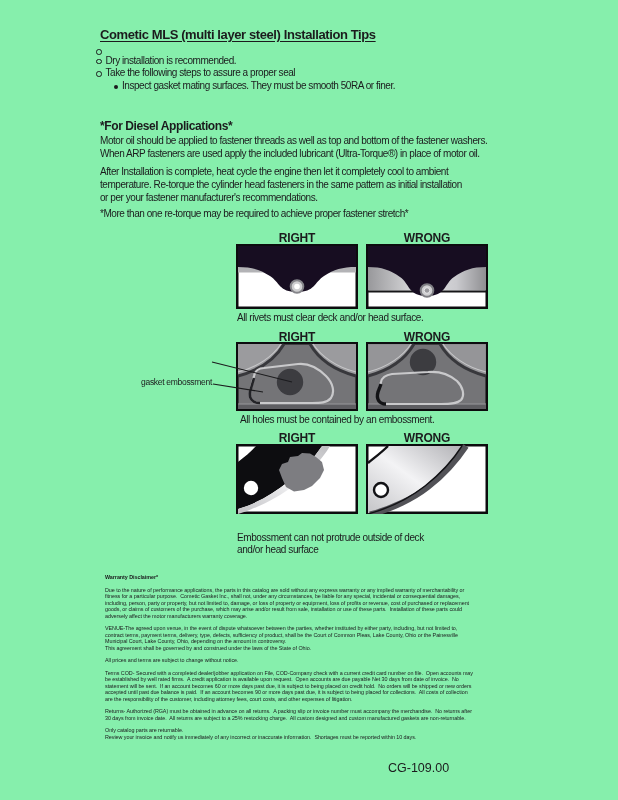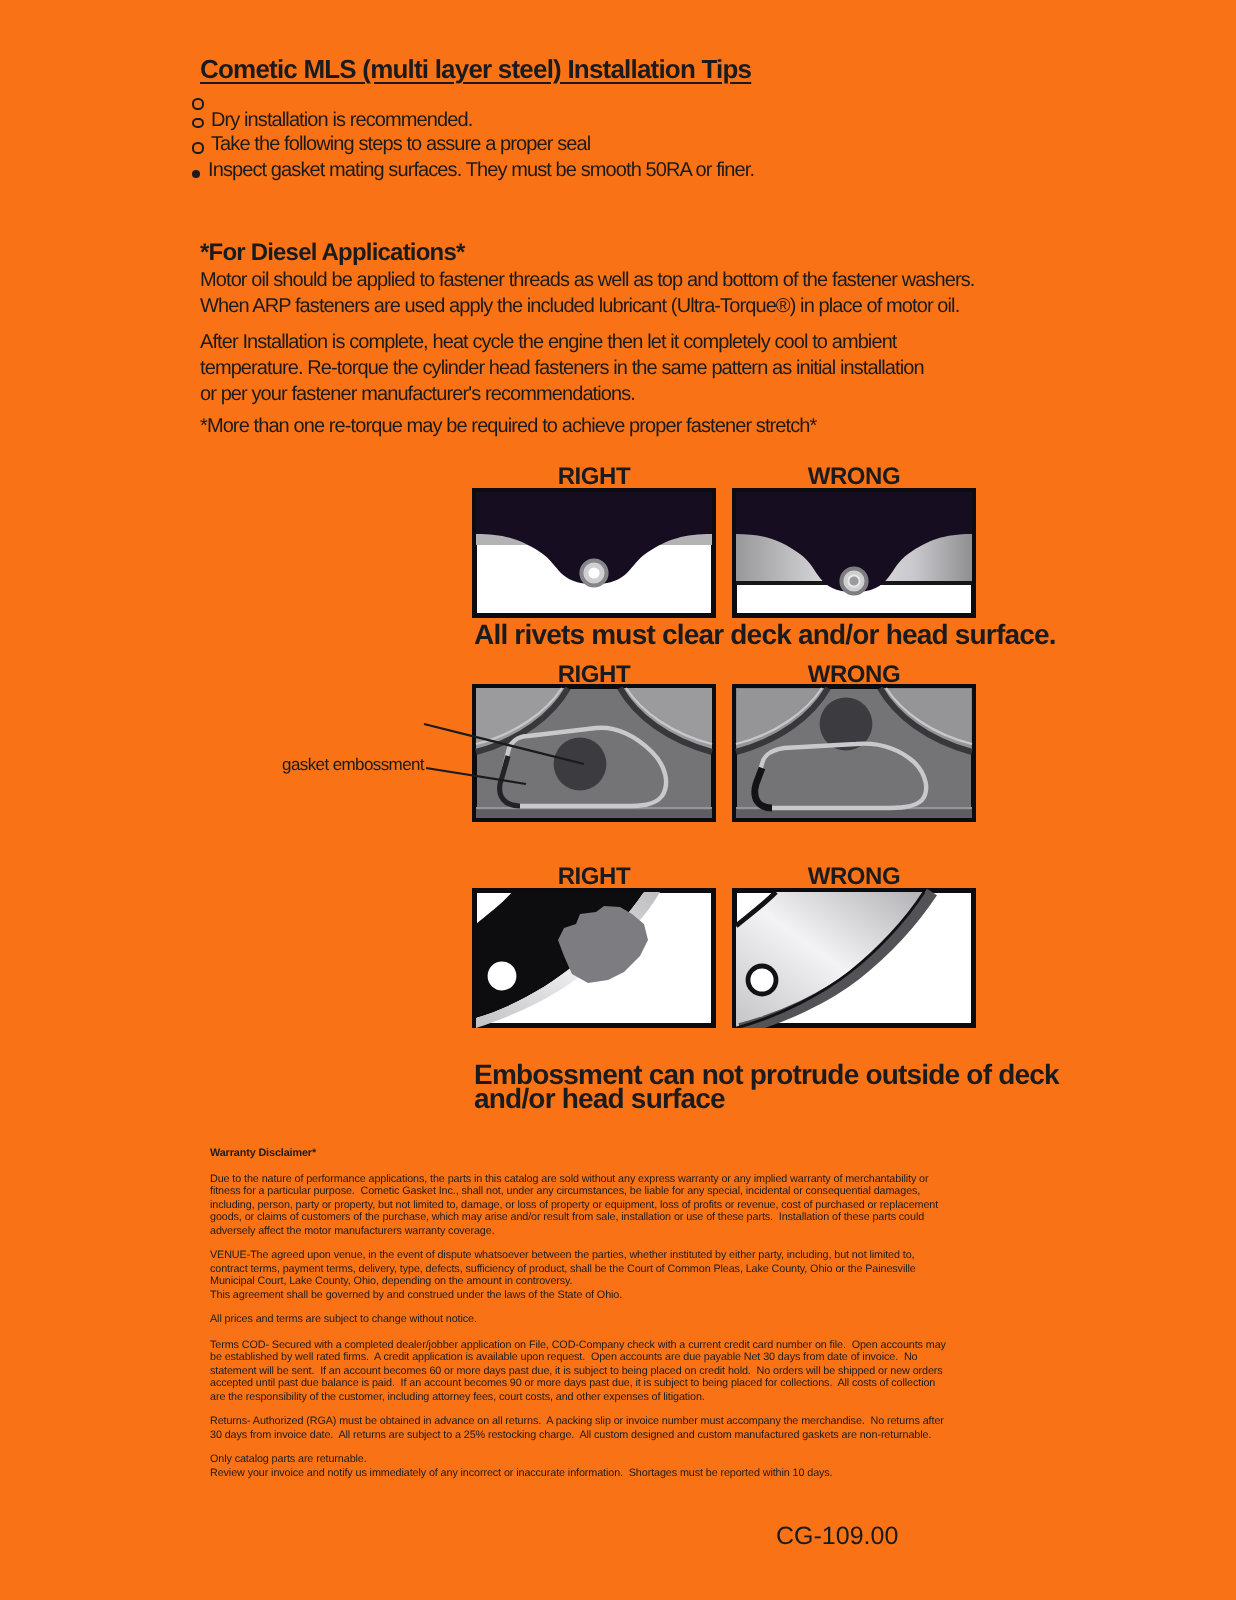--- a/index.html
+++ b/index.html
@@ -1,30 +1,30 @@
 <!DOCTYPE html>
 <html style="--ink: #1b1b1d; --gasket-dark: #170d21; --gasket-black: #0d0d10; --panel-gray: #747477; --bore-gray: #9b9b9e; --emboss-line: #c9c9cb; --hole-dark: #3c3c40; --silver: #d7d7da;"><head>
 <meta charset="utf-8">
 <style>
   html,body{margin:0;padding:0;background:#fff;}
-  .page{position:relative;width:618px;height:800px;background:#f97316;overflow:hidden;
+  .page{position:relative;width:618px;height:800px;background:#86efac;overflow:hidden;
         font-family:"Liberation Sans", sans-serif;color:var(--ink,#1a1a1a);}
   .abs{position:absolute;}
   .title{font-size:13px;font-weight:bold;letter-spacing:-0.4px;
          text-decoration:underline;text-underline-offset:2px;}
   .tips{left:96px;top:45px;width:440px;font-size:10px;letter-spacing:-0.45px;line-height:12.8px;}
   .tip-row{display:flex;}
-  .tip-row.sub{margin-left:0;}
+  .tip-row.sub{margin-left:18px;}
   .mk{flex:none;width:3.5px;height:3.5px;border-radius:50%;margin:4px 4px 0 0;}
   .mk.open{border:1px solid var(--ink,#1a1a1a);}
   .mk.solid{width:4px;height:4px;background:var(--ink,#1a1a1a);margin-top:4.5px;}
   .h2{font-size:12px;font-weight:bold;letter-spacing:-0.4px;}
   .body-text{font-size:10px;letter-spacing:-0.45px;line-height:13px;white-space:pre-wrap;width:440px;}
   .dlabel{width:122px;text-align:center;font-size:12px;font-weight:bold;letter-spacing:-0.2px;}
-  .caption{font-size:14px;letter-spacing:-0.4px;line-height:11.5px;white-space:pre-wrap;font-weight:bold;}
+  .caption{font-size:10px;letter-spacing:-0.4px;line-height:11.5px;white-space:pre-wrap;}
   .callout{width:104px;text-align:right;font-size:8.5px;letter-spacing:-0.3px;line-height:10.5px;white-space:pre-wrap;}
   .legal{left:105px;top:574px;width:420px;font-size:5.4px;letter-spacing:-0.05px;line-height:6.5px;}
   .legal .lp{margin:0 0 6px 0;white-space:pre-wrap;}
   .legal .lp.tight{margin-bottom:0;}
   .legal .lh{font-weight:bold;margin:0 0 6px 0;}
   .code{font-size:12.5px;letter-spacing:0;}
   svg{display:block;}
 </style>
 </head>
 <body>
@@ -122,20 +122,21 @@
     <path d="M77,2 C85,14 100,25 120,30" fill="none" stroke="#c8c8ca" stroke-width="1.1"></path>
     <path d="M20,62 C13,62 10,57 12,50 L15,40 C16,35 20,33 26,32 L62,30 C74,29 84,33 91,39 C97,45 99,53 95,58 C91,62 83,62 75,62 Z" fill="none" style="stroke:var(--emboss-line,#c9c9cb)" stroke-width="2.2"></path>
     <path d="M20,62 C13,62 10,57 12,50 L15,42" fill="none" stroke="#131316" stroke-width="3.4"></path>
   </svg>
 
   <svg class="abs" style="left:204px;top:354px;" width="100" height="44" viewBox="0 0 100 44">
     <line x1="8" y1="8" x2="88" y2="28" stroke="#1b1b1d" stroke-width="1.1"></line>
     <line x1="9" y1="30" x2="59" y2="38" stroke="#1b1b1d" stroke-width="1.1"></line>
   </svg>
 
+  <div class="abs caption" style="left:240px;top:414px;">All holes must be contained by an embossment.</div>
 
   <div class="abs dlabel" style="left:236px;top:431px;">RIGHT</div>
   <div class="abs dlabel" style="left:366px;top:431px;">WRONG</div>
 
   <svg class="abs" style="left:236px;top:444px;" width="122" height="70" viewBox="0 0 122 70">
     <defs>
       <linearGradient id="g3r" x1="0" y1="1" x2="1" y2="0">
         <stop offset="0" stop-color="#c2c2c5"></stop>
           <stop offset="0.5" stop-color="#efeff1"></stop>
         <stop offset="1" stop-color="#bdbdc0"></stop>

